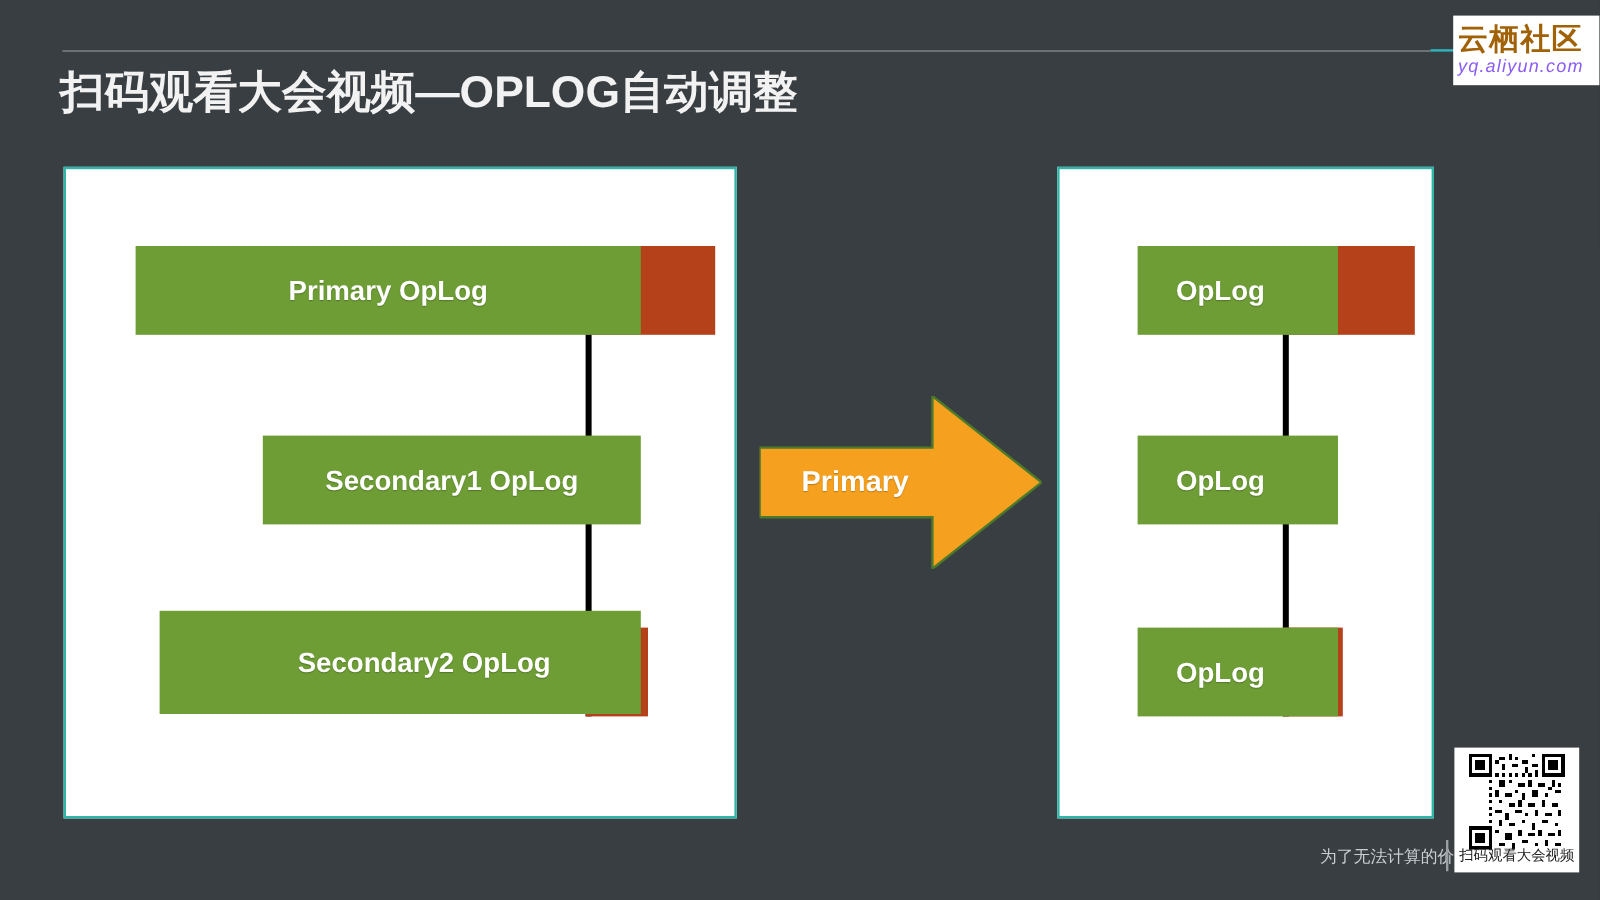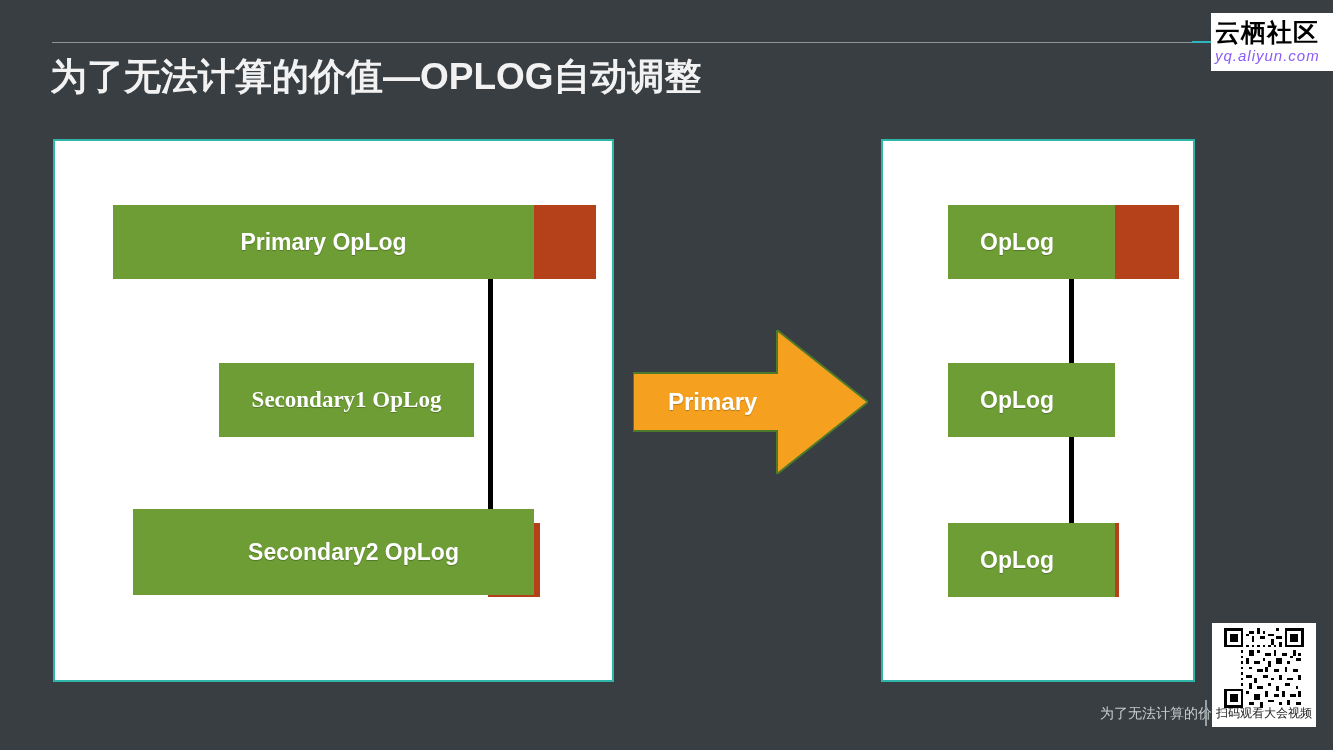--- a/index.html
+++ b/index.html
@@ -24,21 +24,21 @@
     letter-spacing:0px; white-space:nowrap;
   }
 
   
   #brand-logo{
     position:absolute; left:1211px; top:13px; width:122px; height:58px;
     background:#ffffff; overflow:hidden;
   }
   #brand-logo .brand-cn{
     position:absolute; left:4px; top:3px;
-    font-size:25px; font-weight:bold; color:#000000;
+    font-size:25px; font-weight:bold; color:#a16207;
     letter-spacing:1px; white-space:nowrap;
   }
   #brand-logo .brand-url{
     position:absolute; left:4px; top:34px;
     font-size:15px; color:#8b5cf6; letter-spacing:1px; white-space:nowrap;font-style:italic;
   }
   #brand-tick{
     position:absolute; left:1192px; top:41px; width:20px; height:2px;
     background:#2fb6bc;
   }
@@ -94,38 +94,38 @@
     position:absolute; left:1212px; top:705px; width:104px;
     text-align:center; font-size:12px; color:#222; white-space:nowrap;
   }
 </style>
 </head>
 <body>
 
 <div id="slide">
 
   <div id="title-rule"></div>
-  <div id="page-title">为了无法计算的价值—OPLOG自动调整</div>
+  <div id="page-title">扫码观看大会视频—OPLOG自动调整</div>
 
   <div id="brand-tick"></div>
   <div id="brand-logo">
     <div class="brand-cn">云栖社区</div>
     <div class="brand-url">yq.aliyun.com</div>
   </div>
 
   <div class="panel" id="panel-left">
 
     <div class="cut-line" style="left:433px; top:64px; height:392px;"></div>
 
     <div class="rust-bar" style="left:433px; top:64px; width:108px; height:74px;"></div>
     <div class="green-bar center-label" style="left:14px; top:64px; width:421px; height:74px;">
       <span class="bar-label">Primary OpLog</span>
     </div>
 
-    <div class="green-bar center-label" style="left:120px; top:222px; width:255px; height:74px;font-family:Liberation Serif, serif;">
+    <div class="green-bar center-label" style="left:120px; top:222px; width:315px; height:74px;">
       <span class="bar-label">Secondary1 OpLog</span>
     </div>
 
     <div class="rust-bar" style="left:433px; top:382px; width:52px; height:74px;"></div>
     <div class="green-bar center-label" style="left:34px; top:368px; width:401px; height:86px;padding-left:40px;">
       <span class="bar-label">Secondary2 OpLog</span>
     </div>
   </div>
 
   <div id="truncate-arrow">

